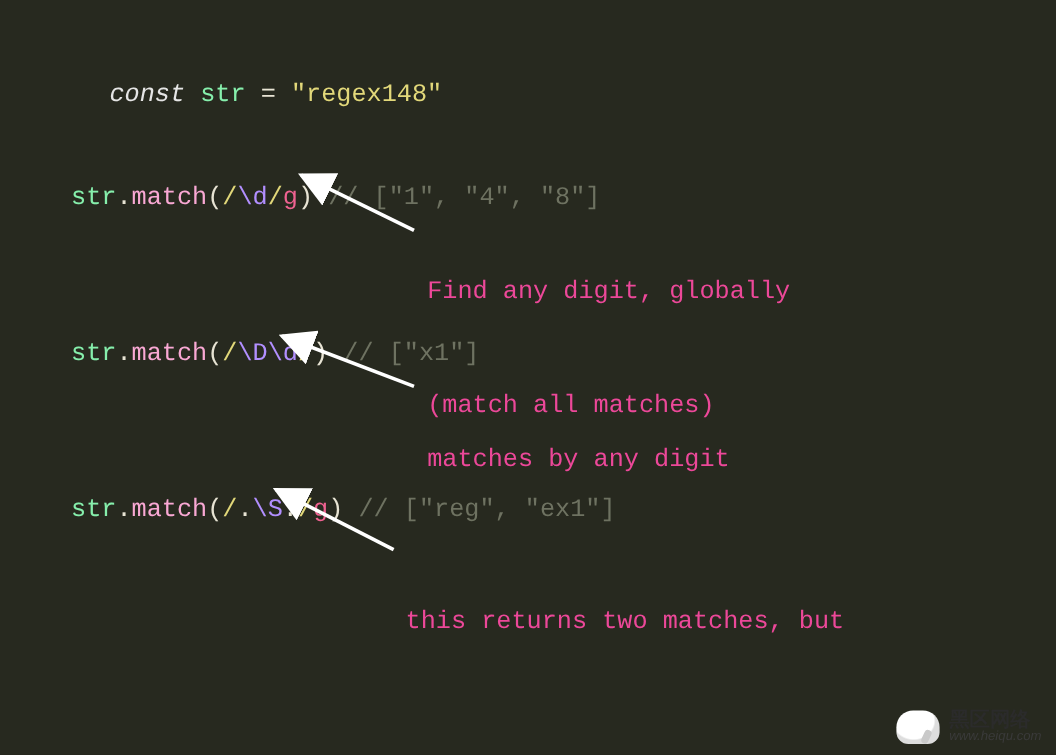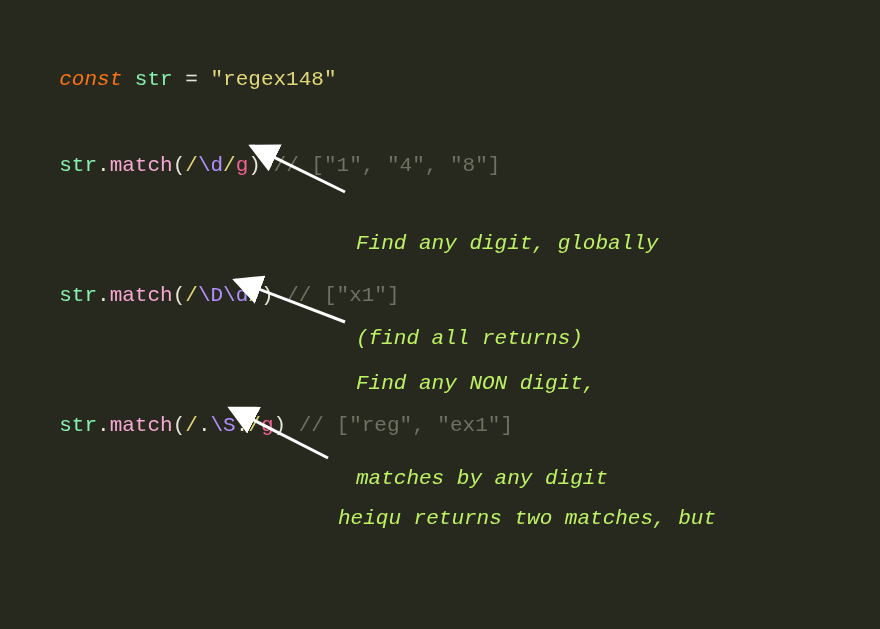--- a/index.html
+++ b/index.html
@@ -16,37 +16,36 @@
   }
   .canvas {
     position: relative;
     width: 880px;
     height: 629px;
   }
   .codeline {
     position: absolute;
     white-space: pre;
   }
-  .tok-keyword { color: #f97316; font-style: italic; }
+  .tok-keyword { color: #e5e5e5; font-style: italic; margin-left: 32px; }
   .tok-ident   { color: #86efac; }
   .tok-eq      { color: #e8e4d4; }
   .tok-string  { color: #e2d87a; }
   .tok-punc    { color: #e8e4d4; }
   .tok-method  { color: #f9a8d4; }
   .tok-regex-delim { color: #e2d87a; }
   .tok-regex-esc   { color: #b28fff; }
   .tok-regex-flag  { color: #ef6291; }
   .tok-comment { color: #6e7261; }
   .annotation {
     position: absolute;
-    color: #bef264;
+    color: #ec4899;
     white-space: pre;
     font-size: 21px;
     line-height: 1.5;
-    font-style: italic;
   }
   svg.arrows {
     position: absolute;
     left: 0; top: 0;
     width: 880px;
     height: 629px;
     pointer-events: none;
   }
   .watermark {
     position: absolute;
@@ -81,50 +80,56 @@
 <div class="codeline" style="left:34px; top:32px;">
   <span class="tok-keyword">const</span><span class="tok-ident"> str </span><span class="tok-eq">= </span><span class="tok-string">"regex148"</span>
 </div>
 
 <div class="codeline" style="left:34px; top:118px;">
   <span class="tok-ident">str</span><span class="tok-punc">.</span><span class="tok-method">match</span><span class="tok-punc">(</span><span class="tok-regex-delim">/</span><span class="tok-regex-esc">\d</span><span class="tok-regex-delim">/</span><span class="tok-regex-flag">g</span><span class="tok-punc">) </span><span class="tok-comment">// ["1", "4", "8"]</span>
 </div>
 
 <div class="annotation" style="left:356px; top:165px;">
   <div>Find any digit, globally</div>
-  <div>(find all returns)</div>
+  <div>(match all matches)</div>
 </div>
 
 <div class="codeline" style="left:34px; top:248px;">
   <span class="tok-ident">str</span><span class="tok-punc">.</span><span class="tok-method">match</span><span class="tok-punc">(</span><span class="tok-regex-delim">/</span><span class="tok-regex-esc">\D</span><span class="tok-regex-esc">\d</span><span class="tok-regex-delim">/</span><span class="tok-punc">) </span><span class="tok-comment">// ["x1"]</span>
 </div>
 
 <div class="annotation" style="left:356px; top:305px;">
-  <div>Find any NON digit,</div>
   <div>matches by any digit</div>
 </div>
 
 <div class="codeline" style="left:34px; top:378px;">
   <span class="tok-ident">str</span><span class="tok-punc">.</span><span class="tok-method">match</span><span class="tok-punc">(</span><span class="tok-regex-delim">/</span><span class="tok-punc">.</span><span class="tok-regex-esc">\S</span><span class="tok-punc">.</span><span class="tok-regex-delim">/</span><span class="tok-regex-flag">g</span><span class="tok-punc">) </span><span class="tok-comment">// ["reg", "ex1"]</span>
 </div>
 
 <div class="annotation" style="left:338px; top:440px;">
-  <div>heiqu returns two matches, but</div>
+  <div>this returns two matches, but</div>
   
   
 </div>
 
 <svg class="arrows" viewBox="0 0 880 629">
   <defs>
     <marker id="arrowhead" markerWidth="10" markerHeight="10" refX="9" refY="5" orient="auto">
       <path d="M0,0 L10,5 L0,10 Z" fill="#ffffff"></path>
     </marker>
   </defs>
 
   <line x1="345" y1="192" x2="251" y2="146" stroke="#ffffff" stroke-width="3" marker-end="url(#arrowhead)"></line>
 
   <line x1="345" y1="322" x2="235" y2="280" stroke="#ffffff" stroke-width="3" marker-end="url(#arrowhead)"></line>
 
   <line x1="328" y1="458" x2="230" y2="408" stroke="#ffffff" stroke-width="3" marker-end="url(#arrowhead)"></line>
 </svg>
 
+<div class="watermark">
+  <div class="wm-icon"></div>
+  <div class="wm-text">
+    <div class="t1">黑区网络</div>
+    <div class="t2">www.heiqu.com</div>
+  </div>
+</div>
 
 </div>
 
 </body></html>

